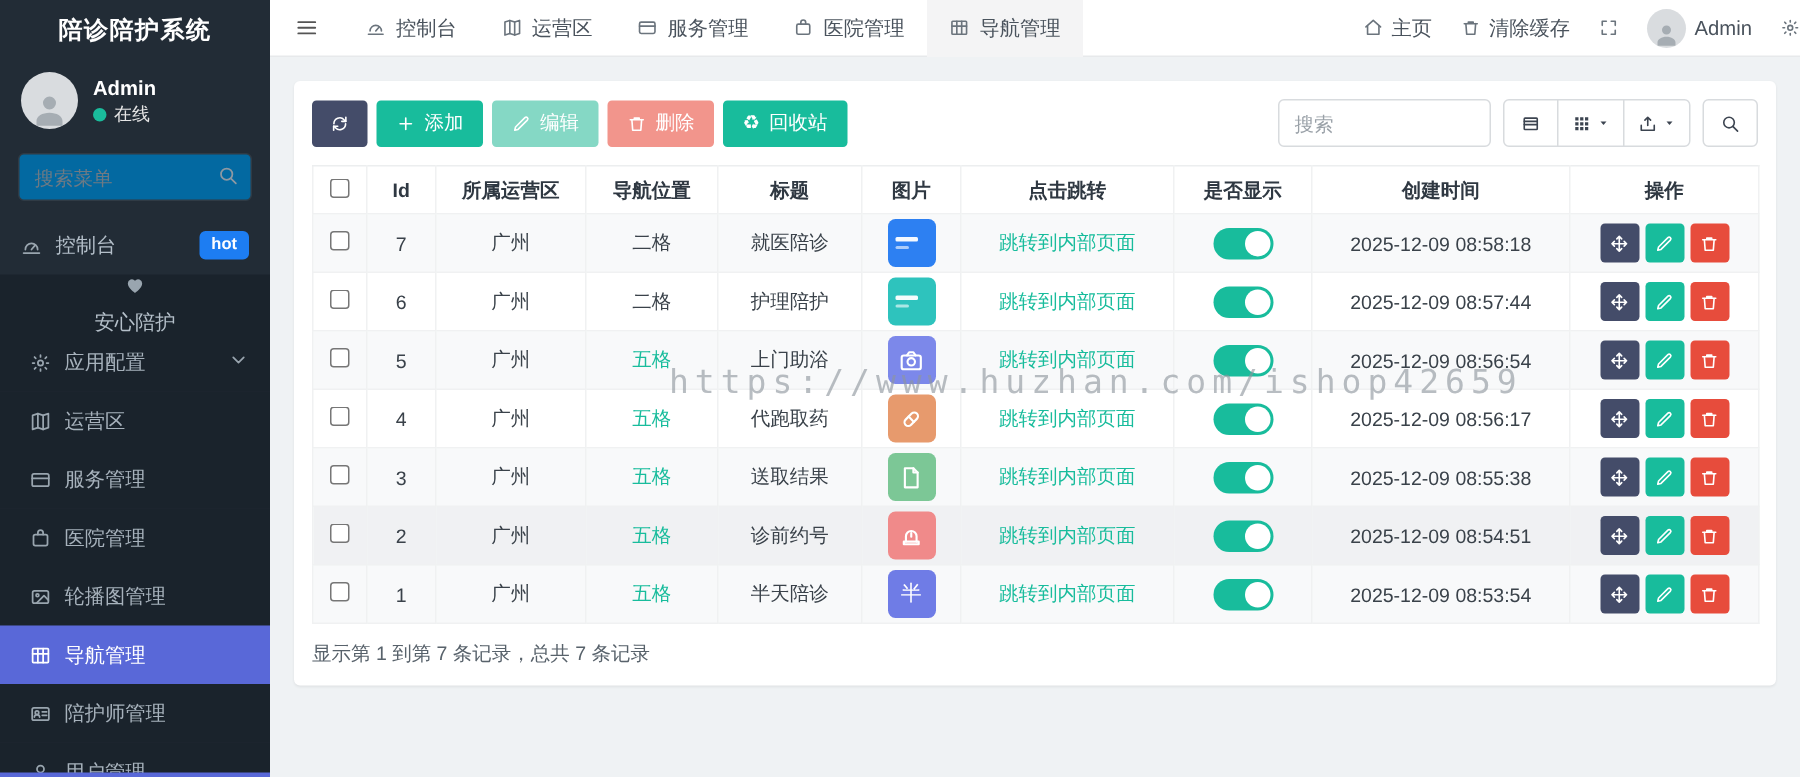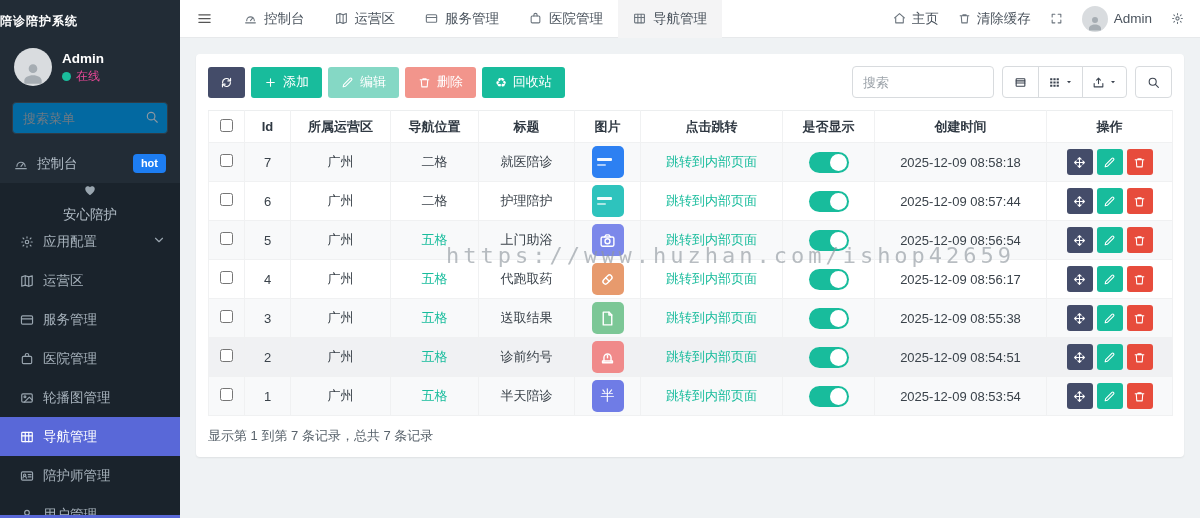--- a/index.html
+++ b/index.html
@@ -6,27 +6,27 @@
   html,body { width:1200px; height:518px; overflow:hidden; }
   body { font-family:"Liberation Sans","DejaVu Sans",sans-serif; background:#eff2f4; position:relative; font-size:13px; color:#3a424a; }
 
   .ic { display:inline-flex; align-items:center; justify-content:center; }
   .ic svg { width:1em; height:1em; fill:none; stroke:currentColor; stroke-width:2; stroke-linecap:round; stroke-linejoin:round; }
   .ic.fill svg { fill:currentColor; stroke:none; }
 
   
   .sidebar { position:absolute; left:0; top:0; width:180px; height:518px; background:#222c36; color:#b4bfc9; z-index:5; }
   .sidebar::after { content:""; position:absolute; left:0; bottom:0; width:100%; height:3px; background:#5968d8; }
-  .brand { height:42px; line-height:42px; text-align:left; color:#fff; font-size:12px; font-weight:bold; letter-spacing:1px; }
+  .brand { height:42px; line-height:42px; text-align:center; color:#fff; font-size:16px; font-weight:bold; letter-spacing:1px; }
   .user { display:flex; align-items:center; gap:10px; padding:6px 14px 8px; }
   .avatar { width:38px; height:38px; border-radius:50%; background:#d9dcdf; display:flex; align-items:flex-end; justify-content:center; overflow:hidden; flex:none; }
   .avatar svg { width:26px; height:26px; fill:#a6adb3; stroke:none; }
   .user-meta { line-height:1.45; }
   .user-name { color:#fff; font-weight:bold; font-size:13.5px; }
-  .user-status { font-size:12px; color:#ec4899; display:flex; align-items:center; gap:5px; }
+  .user-status { font-size:12px; color:#e5e5e5; display:flex; align-items:center; gap:5px; }
   .dot { width:9px; height:9px; border-radius:50%; background:#1abc9c; display:inline-block; }
   .menu-search { margin:8px 12px 10px; position:relative; }
   .menu-search input { width:100%; height:32px; background:#0369a1; border:1px solid #303b45; border-radius:4px; color:#cfd6dc; font-size:13px; padding:0 28px 0 10px; outline:none; }
   .menu-search input::placeholder { color:#6e7a84; }
   .menu-search .ic { position:absolute; right:9px; top:8px; color:#8d98a2; font-size:14px; }
   .m-item { height:39px; display:flex; align-items:center; gap:9px; padding:0 14px; font-size:13.5px; color:#b4bfc9; cursor:pointer; }
   .m-item .ic { font-size:14px; color:#99a5af; flex:none; }
   .m-item.section { background:#1a232c;flex-direction:column; }
   .m-item.sub { padding-left:20px; background:#1a232c; color:#a7b2bc; }
   .m-item.active { background:#5968d8; color:#fff; }
@@ -34,21 +34,21 @@
   .badge-hot { margin-left:auto; background:#1d7df2; color:#fff; font-size:11px; font-weight:bold; padding:2px 8px; border-radius:4px; line-height:1.3; }
   .chev { margin-left:auto; font-size:11px; color:#9aa5af; }
 
   
   .main { position:absolute; left:180px; top:0; right:0; bottom:0; }
   .navbar { height:38px; background:#fff; border-bottom:1px solid #e7e9eb; display:flex; align-items:center; color:#4a535d; font-size:13.5px; }
   .nav-toggle { padding:0 17px; font-size:15px; color:#555; cursor:pointer; }
   .nav-tab { display:flex; align-items:center; gap:7px; height:38px; padding:0 15px; cursor:pointer; }
   .nav-tab .ic { font-size:13px; color:#6b747d; }
   .nav-tab.active { background:#f4f4f5; }
-  .nav-right { margin-left:auto; display:flex; align-items:center; gap:19px; padding-right:16px; }
+  .nav-right { margin-left:auto; display:flex; align-items:center; gap:19px; }
   .nav-right .itm { display:flex; align-items:center; gap:6px; cursor:pointer; }
   .nav-right .ic { font-size:13px; color:#6b747d; }
   .avatar.sm { width:26px; height:26px; }
   .avatar.sm svg { width:18px; height:18px; }
 
   .content { position:absolute; left:0; right:0; top:38px; bottom:0; background:#eff2f4; padding:16px; }
   .panel { background:#fff; border-radius:4px; box-shadow:0 1px 2px rgba(0,0,0,.07); padding:12px; }
 
   
   .toolbar { display:flex; align-items:center; margin-bottom:12px; }

